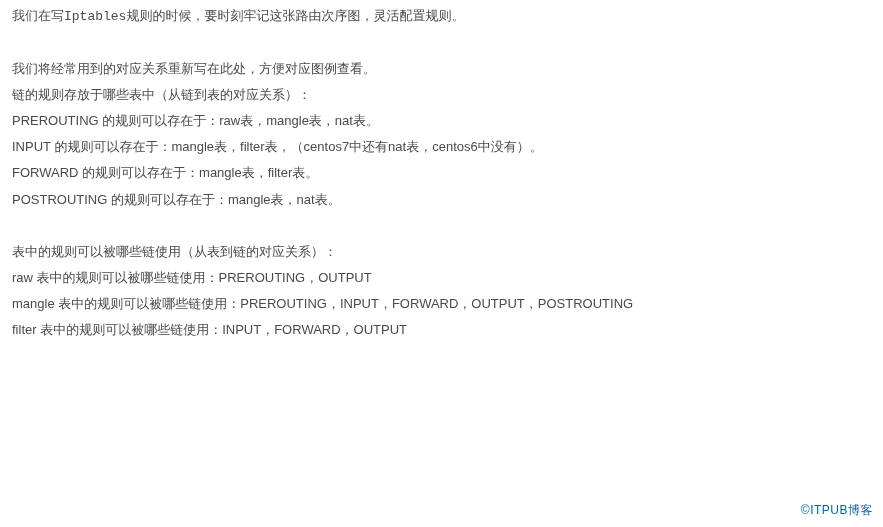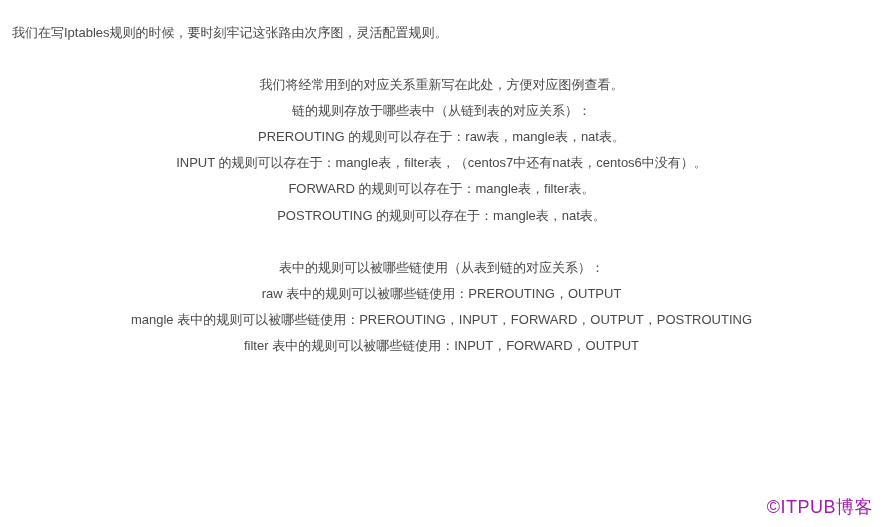--- a/index.html
+++ b/index.html
@@ -12,35 +12,35 @@
     font-size: 13px;
     color: #4a4a4a;
     position: relative;
     overflow: hidden;
   }
   .content {
     padding: 6px 12px 0 12px;
     line-height: 1.7;
   }
   .para {
-    margin: 16px 0 30px 0;
+    margin: 0 0 30px 0;
+    font-family: Liberation Mono, monospace;
   }
   .block {
     margin: 0 0 30px 0;
   }
   .line {
     margin: 4px 0;
-    text-align: center;
   }
   .watermark {
     position: absolute;
     right: 10px;
     bottom: 8px;
-    font-size: 18px;
-    color: #a21caf;
+    font-size: 12px;
+    color: #0369a1;
     letter-spacing: 0.5px;
   }
 </style>
 </head>
 <body>
 
 <div class="content">
 
   <p class="para">我们在写Iptables规则的时候，要时刻牢记这张路由次序图，灵活配置规则。</p>
 

